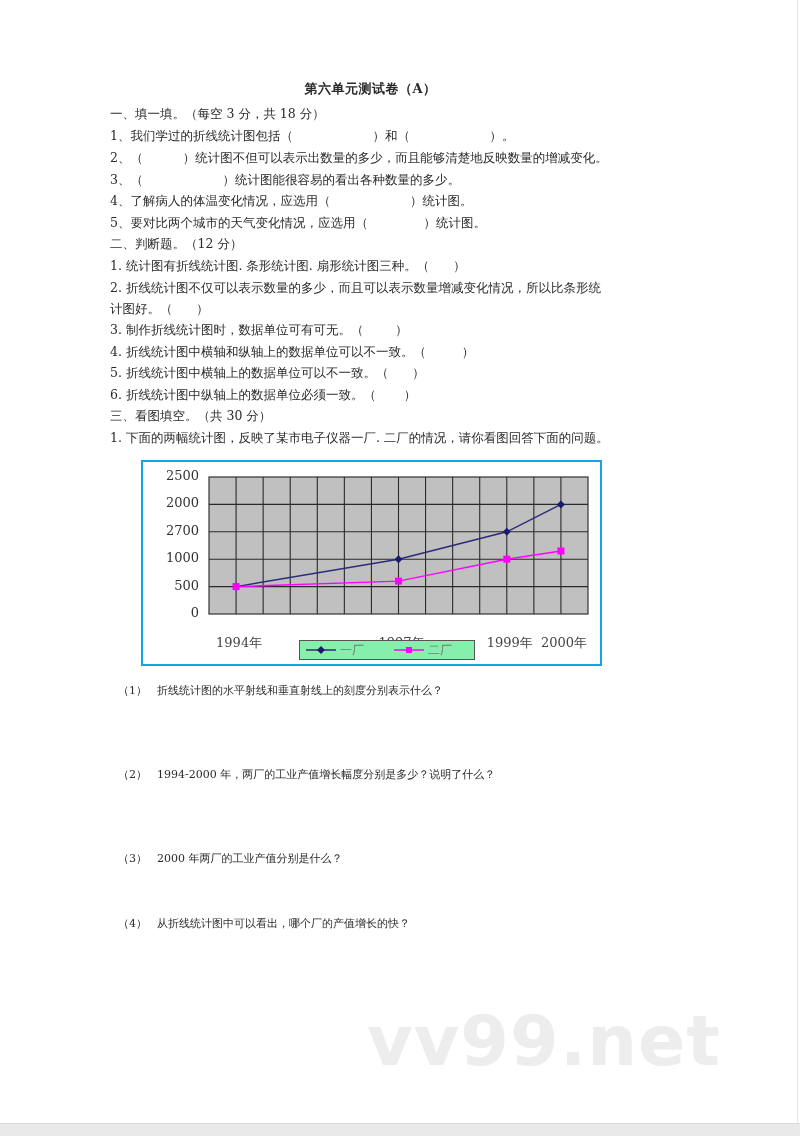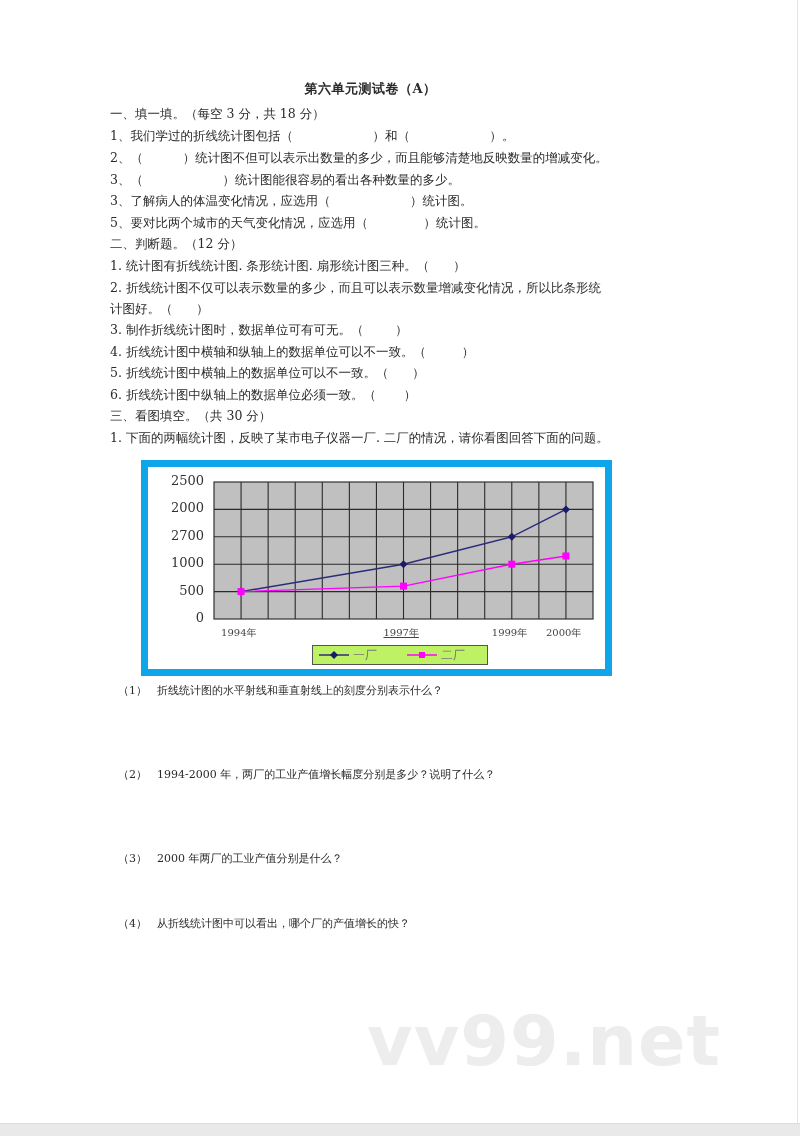--- a/index.html
+++ b/index.html
@@ -8,41 +8,41 @@
     background: #ffffff;
     font-family: "DejaVu Serif", "Liberation Serif", serif;
     color: #2a2a2a;
   }
   .page { position: absolute; left: 0; top: 0; width: 797px; height: 1123px; background: #fff; border-right: 1px solid #e4e4e4; }
   .bottom-band { position: absolute; left: 0; top: 1123px; width: 800px; height: 12px; background: #e9e9e9; border-top: 1px solid #dcdcdc; }
   .title { position: absolute; top: 80px; left: 0; width: 741px; text-align: center; font-size: 13px; font-weight: bold; letter-spacing: 0.5px; }
   .line { position: absolute; left: 110px; font-size: 12.5px; white-space: pre; line-height: 16px; }
   .watermark { position: absolute; left: 367px; top: 1000px; font-family: "DejaVu Sans", "Liberation Sans", sans-serif; font-weight: bold; font-size: 70px; color: #ededed; letter-spacing: 1px; }
 
-  .chart-frame { position: absolute; left: 141px; top: 460px; width: 457px; height: 202px; border: 7px solid #0ea5e9; background: #fff; }
+  .chart-frame { position: absolute; left: 141px; top: 460px; width: 457px; height: 202px; border: 2px solid #0ea5e9; background: #fff; }
   .plot-svg { position: absolute; left: 0; top: 0; }
   .ytick { position: absolute; font-size: 13px; text-align: right; width: 50px; color: #333; }
-  .xtick { position: absolute; font-size: 10px; color: #444; white-space: nowrap; }
-  .legend { position: absolute; left: 164px; top: 178px; width: 174px; height: 18px; border: 1.5px solid #555; background: #bef264; }
+  .xtick { position: absolute; font-size: 13px; color: #444; white-space: nowrap; margin-top: 13px; }
+  .legend { position: absolute; left: 156px; top: 178px; width: 174px; height: 18px; border: 1.5px solid #555; background: #86efac; }
   .legend-item { position: absolute; top: 1px; font-size: 12px; color: #777; }
   .q { position: absolute; left: 118px; font-size: 11px; white-space: pre; }
 </style>
 </head>
 <body>
 
 <div class="page"></div>
 <div class="bottom-band"></div>
 
 <div class="title">第六单元测试卷（A）</div>
 
 <div class="line" style="top:106px">一、填一填。（每空 3 分，共 18 分）</div>
 <div class="line" style="top:128px">1、我们学过的折线统计图包括（                    ）和（                    ）。</div>
 <div class="line" style="top:150px">2、（          ）统计图不但可以表示出数量的多少，而且能够清楚地反映数量的增减变化。</div>
 <div class="line" style="top:172px">3、（                    ）统计图能很容易的看出各种数量的多少。</div>
-<div class="line" style="top:193px">3、了解病人的体温变化情况，应选用（                    ）统计图。</div>
+<div class="line" style="top:193px">4、了解病人的体温变化情况，应选用（                    ）统计图。</div>
 <div class="line" style="top:215px">5、要对比两个城市的天气变化情况，应选用（              ）统计图。</div>
 
 <div class="line" style="top:236px">二、判断题。（12 分）</div>
 <div class="line" style="top:258px">1. 统计图有折线统计图. 条形统计图. 扇形统计图三种。（      ）</div>
 <div class="line" style="top:280px">2. 折线统计图不仅可以表示数量的多少，而且可以表示数量增减变化情况，所以比条形统</div>
 <div class="line" style="top:301px">计图好。（      ）</div>
 <div class="line" style="top:322px">3. 制作折线统计图时，数据单位可有可无。（        ）</div>
 <div class="line" style="top:344px">4. 折线统计图中横轴和纵轴上的数据单位可以不一致。（         ）</div>
 <div class="line" style="top:365px">5. 折线统计图中横轴上的数据单位可以不一致。（      ）</div>
 <div class="line" style="top:387px">6. 折线统计图中纵轴上的数据单位必须一致。（       ）</div>

